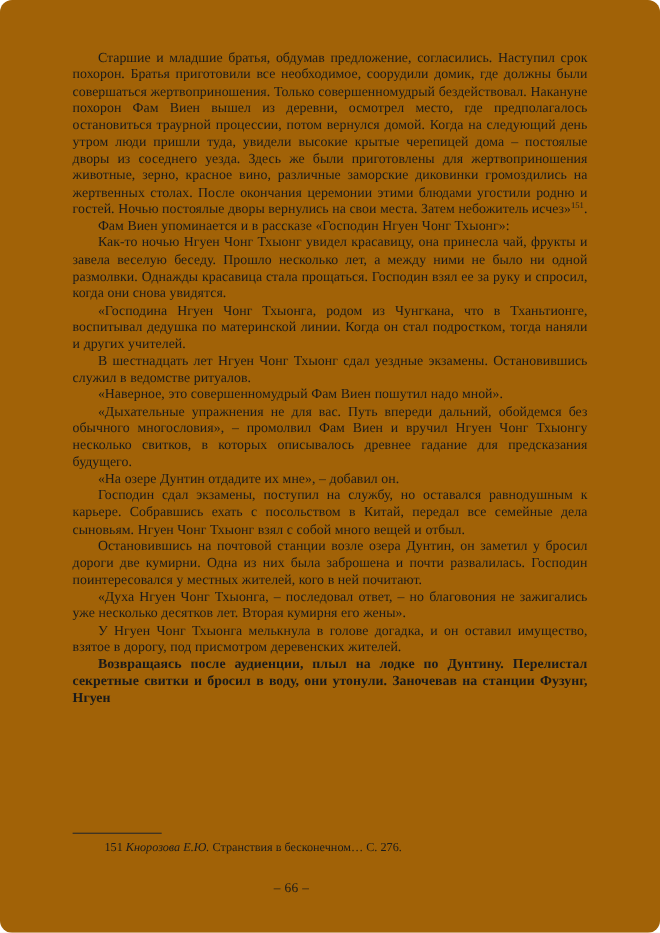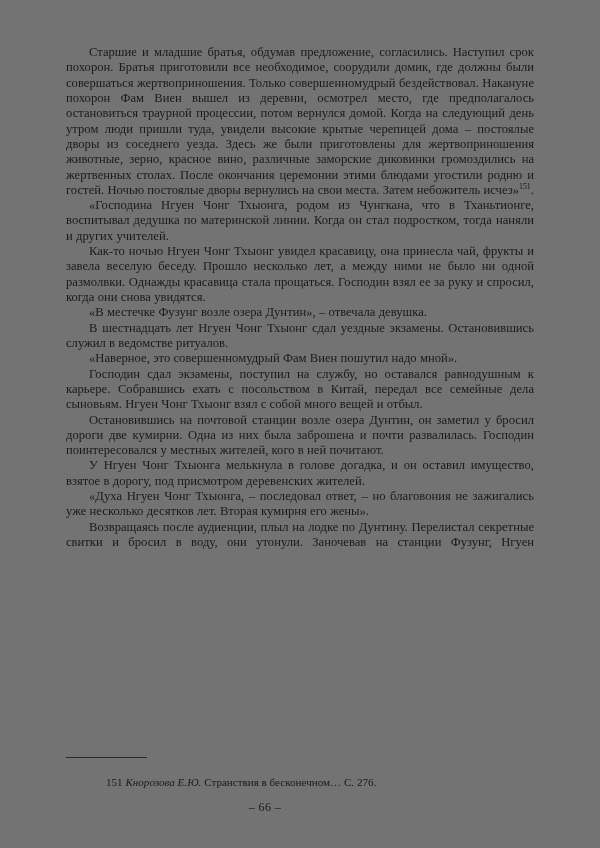--- a/index.html
+++ b/index.html
@@ -9,63 +9,65 @@
     background: #ffffff;
   }
   body {
     font-family: "Liberation Serif", "DejaVu Serif", serif;
     color: #1a1a1a;
   }
   .page {
     position: relative;
     width: 600px;
     height: 848px;
-    background: #737373;
+    background: #a16207;
     overflow: hidden;
     box-sizing: border-box;
+    border-radius: 11px;
   }
   .text-column {
     position: absolute;
     left: 66px;
     top: 45px;
     width: 468px;
   }
   .para {
     margin: 0;
     text-align: justify;
     text-indent: 23px;
     font-size: 12.6px;
     line-height: 15.32px;
     letter-spacing: 0.02px;
     word-spacing: 0.1px;
     hyphens: manual;
     -webkit-hyphens: manual;
   }
   .para.last-line-stretch {
     text-align-last: justify;
+    font-weight: bold;
   }
   .fn-ref {
     font-size: 7.8px;
     vertical-align: super;
     line-height: 0;
   }
   .footnote-area {
     position: absolute;
     left: 66px;
     top: 757px;
     width: 468px;
   }
   .footnote-rule {
     width: 81px;
     height: 0;
     border-top: 1.1px solid #2a2a2a;
     margin: 0 0 6px 0;
   }
   .footnote {
-    margin: 17px;
+    margin: 6px;
     font-size: 11.1px;
     line-height: 14px;
     text-indent: 23px;
     text-align: left;
   }
   .footnote .italic {
     font-style: italic;
   }
   .page-number {
     position: absolute;
@@ -80,42 +82,44 @@
 </style>
 </head>
 <body>
 
 <div class="page">
 
   <div class="text-column">
 
     <p class="para"><span>Старшие и младшие братья, обдумав предложение, согласились. Наступил срок похорон. Братья приготовили все необходимое, соорудили домик, где должны были совершаться жертвоприношения. Только совершенномудрый бездействовал. Накануне похорон Фам Виен вышел из деревни, осмотрел место, где предполагалось остановиться траурной процессии, потом вернулся домой. Когда на следующий день утром люди пришли туда, увидели высокие крытые черепицей дома – постоялые дворы из соседнего уезда. Здесь же были приготовлены для жертвоприношения животные, зерно, красное вино, различные заморские диковинки громоздились на жертвенных столах. После окончания церемонии этими блюдами угостили родню и гостей. Ночью постоялые дворы вернулись на свои места. Затем небожитель исчез»</span><span class="fn-ref">151</span><span>.</span></p>
 
+    <p class="para">Фам Виен упоминается и в рассказе «Господин Нгуен Чонг Тхыонг»:</p>
+
+    <p class="para">Как-то ночью Нгуен Чонг Тхыонг увидел красавицу, она принесла чай, фрукты и завела веселую беседу. Прошло несколько лет, а между ними не было ни одной размолвки. Однажды красавица стала прощаться. Господин взял ее за руку и спросил, когда они снова увидятся.</p>
 
     <p class="para">«Господина Нгуен Чонг Тхыонга, родом из Чунгкана, что в Тханьтионге, воспитывал дедушка по материнской линии. Когда он стал подростком, тогда наняли и других учителей.</p>
 
-    <p class="para">Как-то ночью Нгуен Чонг Тхыонг увидел красавицу, она принесла чай, фрукты и завела веселую беседу. Прошло несколько лет, а между ними не было ни одной размолвки. Однажды красавица стала прощаться. Господин взял ее за руку и спросил, когда они снова увидятся.</p>
-
-    <p class="para">«В местечке Фузунг возле озера Дунтин», – отвечала девушка.</p>
 
     <p class="para">В шестнадцать лет Нгуен Чонг Тхыонг сдал уездные экзамены. Остановившись служил в ведомстве ритуалов.</p>
 
 
     <p class="para">«Наверное, это совершенномудрый Фам Виен пошутил надо мной».</p>
 
 
+    <p class="para">«Дыхательные упражнения не для вас. Путь впереди дальний, обойдемся без обычного многословия», – промолвил Фам Виен и вручил Нгуен Чонг Тхыонгу несколько свитков, в которых описывалось древнее гадание для предсказания будущего.</p>
 
+    <p class="para">«На озере Дунтин отдадите их мне», – добавил он.</p>
 
     <p class="para">Господин сдал экзамены, поступил на службу, но оставался равнодушным к карьере. Собравшись ехать с посольством в Китай, передал все семейные дела сыновьям. Нгуен Чонг Тхыонг взял с собой много вещей и отбыл.</p>
 
     <p class="para">Остановившись на почтовой станции возле озера Дунтин, он заметил у бросил дороги две кумирни. Одна из них была заброшена и почти развалилась. Господин поинтересовался у местных жителей, кого в ней почитают.</p>
 
+    <p class="para">«Духа Нгуен Чонг Тхыонга, – последовал ответ, – но благовония не зажигались уже несколько десятков лет. Вторая кумирня его жены».</p>
+
     <p class="para">У Нгуен Чонг Тхыонга мелькнула в голове догадка, и он оставил имущество, взятое в дорогу, под присмотром деревенских жителей.</p>
-
-    <p class="para">«Духа Нгуен Чонг Тхыонга, – последовал ответ, – но благовония не зажигались уже несколько десятков лет. Вторая кумирня его жены».</p>
 
     <p class="para last-line-stretch">Возвращаясь после аудиенции, плыл на лодке по Дунтину. Перелистал секретные свитки и бросил в воду, они утонули. Заночевав на станции Фузунг, Нгуен</p>
 
   </div>
 
   <div class="footnote-area">
     <div class="footnote-rule"></div>
     <p class="footnote"><span>151</span>&nbsp;<span class="italic">Кнорозова Е.Ю.</span>&nbsp;<span>Странствия в бесконечном… С. 276.</span></p>
   </div>
 

